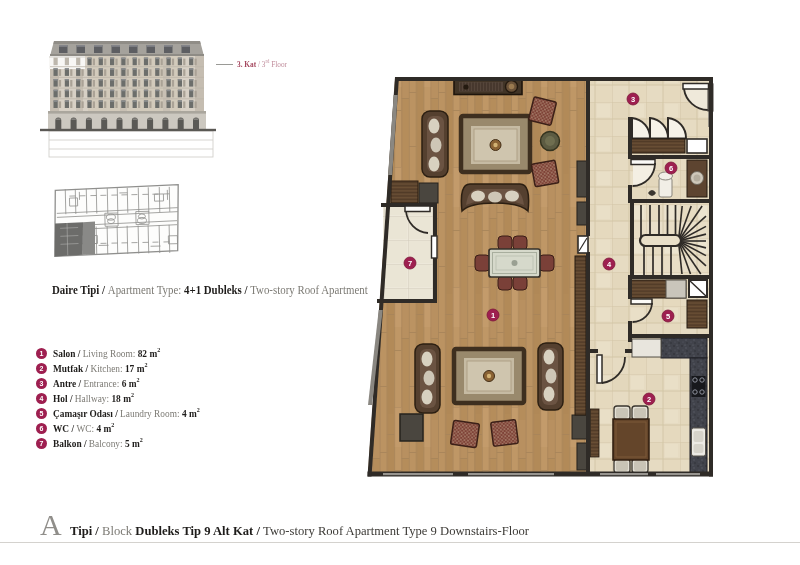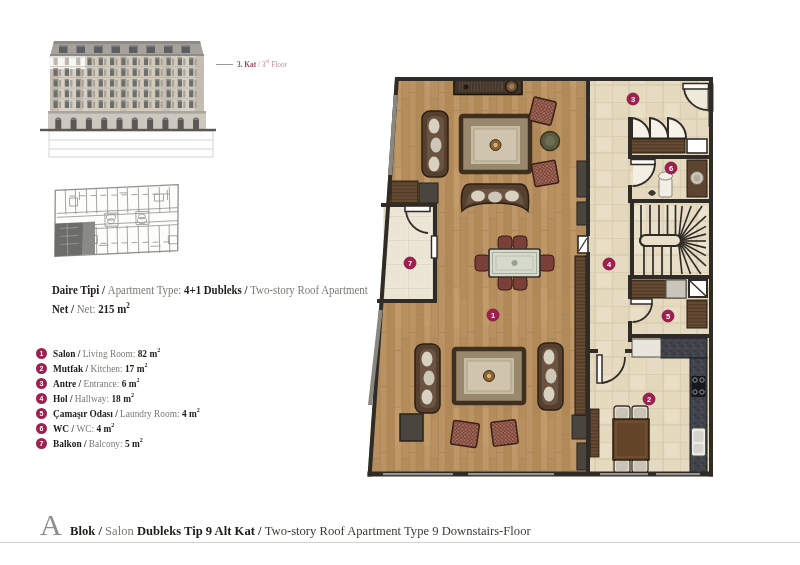--- a/index.html
+++ b/index.html
@@ -351,33 +351,32 @@
         <line x1="10" y1="44" x2="28" y2="43.6"></line>
         <line x1="10" y1="52" x2="28" y2="51.6"></line>
         <line x1="10" y1="60" x2="28" y2="59.6"></line>
         <line x1="17" y1="39" x2="17" y2="71"></line>
       </g>
 </g>
 </svg>
 
 <div class="abs" style="left:52px;top:280px;font-size:13px;line-height:17.5px;white-space:nowrap;">
   <div><span class="txi"><span class="dk">Daire Tipi / </span><span class="gy">Apartment Type: </span><span class="dk">4+1 Dubleks / </span><span class="gy">Two-story Roof Apartment</span></span></div>
-  <div><span class="txi"><span class="dk">Net / </span><span class="gy">Net: </span><span class="dk">215 m<sup>2</sup></span></span></div>
 </div>
 
 <div class="li" style="top:346px"><span class="num">1</span><span class="tx"><span class="dk">Salon / </span><span class="gy">Living Room: </span><span class="dk">82 m<sup>2</sup></span></span></div>
 <div class="li" style="top:361px"><span class="num">2</span><span class="tx"><span class="dk">Mutfak / </span><span class="gy">Kitchen: </span><span class="dk">17 m<sup>2</sup></span></span></div>
 <div class="li" style="top:376px"><span class="num">3</span><span class="tx"><span class="dk">Antre / </span><span class="gy">Entrance: </span><span class="dk">6 m<sup>2</sup></span></span></div>
 <div class="li" style="top:391px"><span class="num">4</span><span class="tx"><span class="dk">Hol / </span><span class="gy">Hallway: </span><span class="dk">18 m<sup>2</sup></span></span></div>
 <div class="li" style="top:406px"><span class="num">5</span><span class="tx"><span class="dk">Çamaşır Odası / </span><span class="gy">Laundry Room: </span><span class="dk">4 m<sup>2</sup></span></span></div>
 <div class="li" style="top:421px"><span class="num">6</span><span class="tx"><span class="dk">WC / </span><span class="gy">WC: </span><span class="dk">4 m<sup>2</sup></span></span></div>
 <div class="li" style="top:436px"><span class="num">7</span><span class="tx"><span class="dk">Balkon / </span><span class="gy">Balcony: </span><span class="dk">5 m<sup>2</sup></span></span></div>
 
 <div class="abs" style="left:40px;top:508px;white-space:nowrap;">
-  <span style="font-size:30px;color:#908e8a;margin-right:8px;">A</span><span style="font-size:13px;display:inline-block;transform:scaleX(0.97);transform-origin:0 50%;"><span class="dk">Blok / </span><span class="gy">Salon </span><span class="dk">Dubleks Tip 9 Alt Kat / </span><span class="gd">Two-story Roof Apartment Type 9 Downstairs-Floor</span></span>
+  <span style="font-size:30px;color:#908e8a;margin-right:8px;">A</span><span style="font-size:13px;display:inline-block;transform:scaleX(0.97);transform-origin:0 50%;"><span class="dk">Tipi / </span><span class="gy">Block </span><span class="dk">Dubleks Tip 9 Alt Kat / </span><span class="gd">Two-story Roof Apartment Type 9 Downstairs-Floor</span></span>
 </div>
 <div class="abs" style="left:0;top:542px;width:800px;border-top:1px solid #d4d2ce;"></div>
 
 <svg class="abs" style="left:350px;top:50px" width="380" height="450" viewBox="350 50 380 450">
   <defs>
 <pattern id="wood" width="29.2" height="120" patternUnits="userSpaceOnUse">
   <rect width="29.2" height="120" fill="#b78f5e"></rect>
   <rect x="0" width="7.3" height="120" fill="#bb9362"></rect>
   <rect x="7.3" width="7.3" height="120" fill="#b28a58"></rect>
   <rect x="14.6" width="7.3" height="120" fill="#bf9766"></rect>

